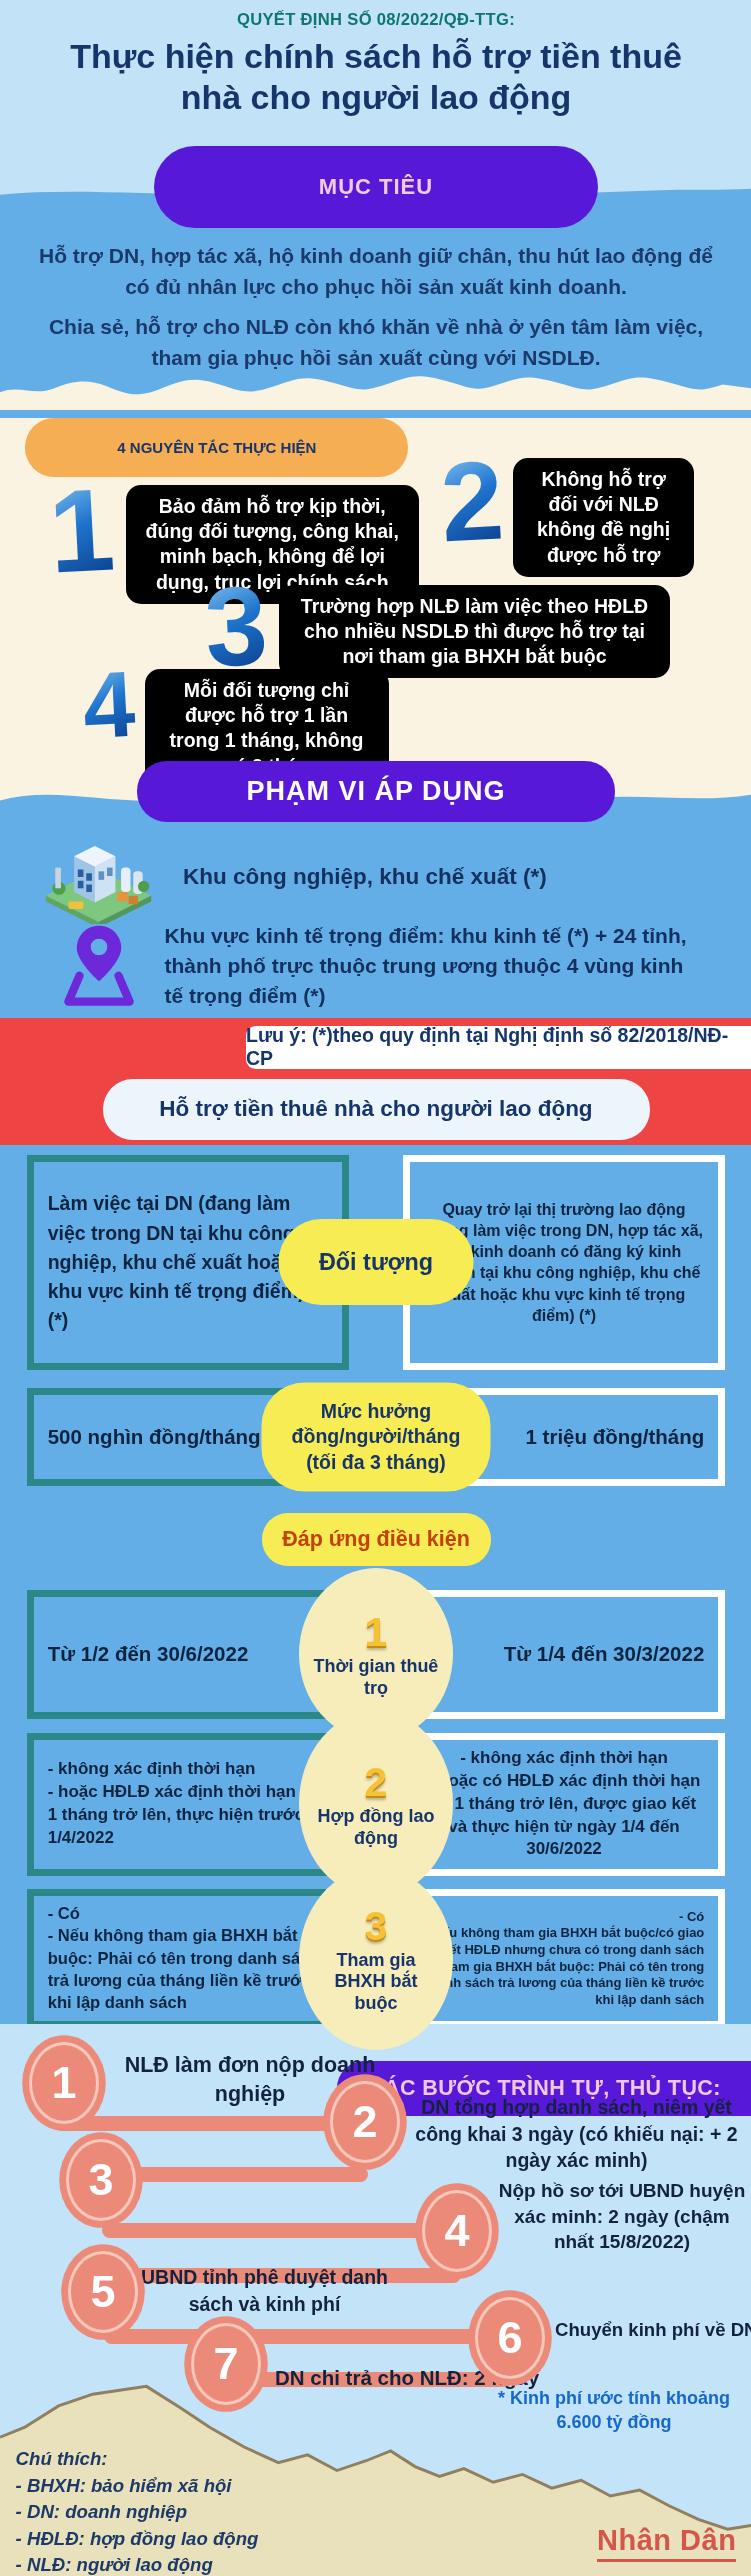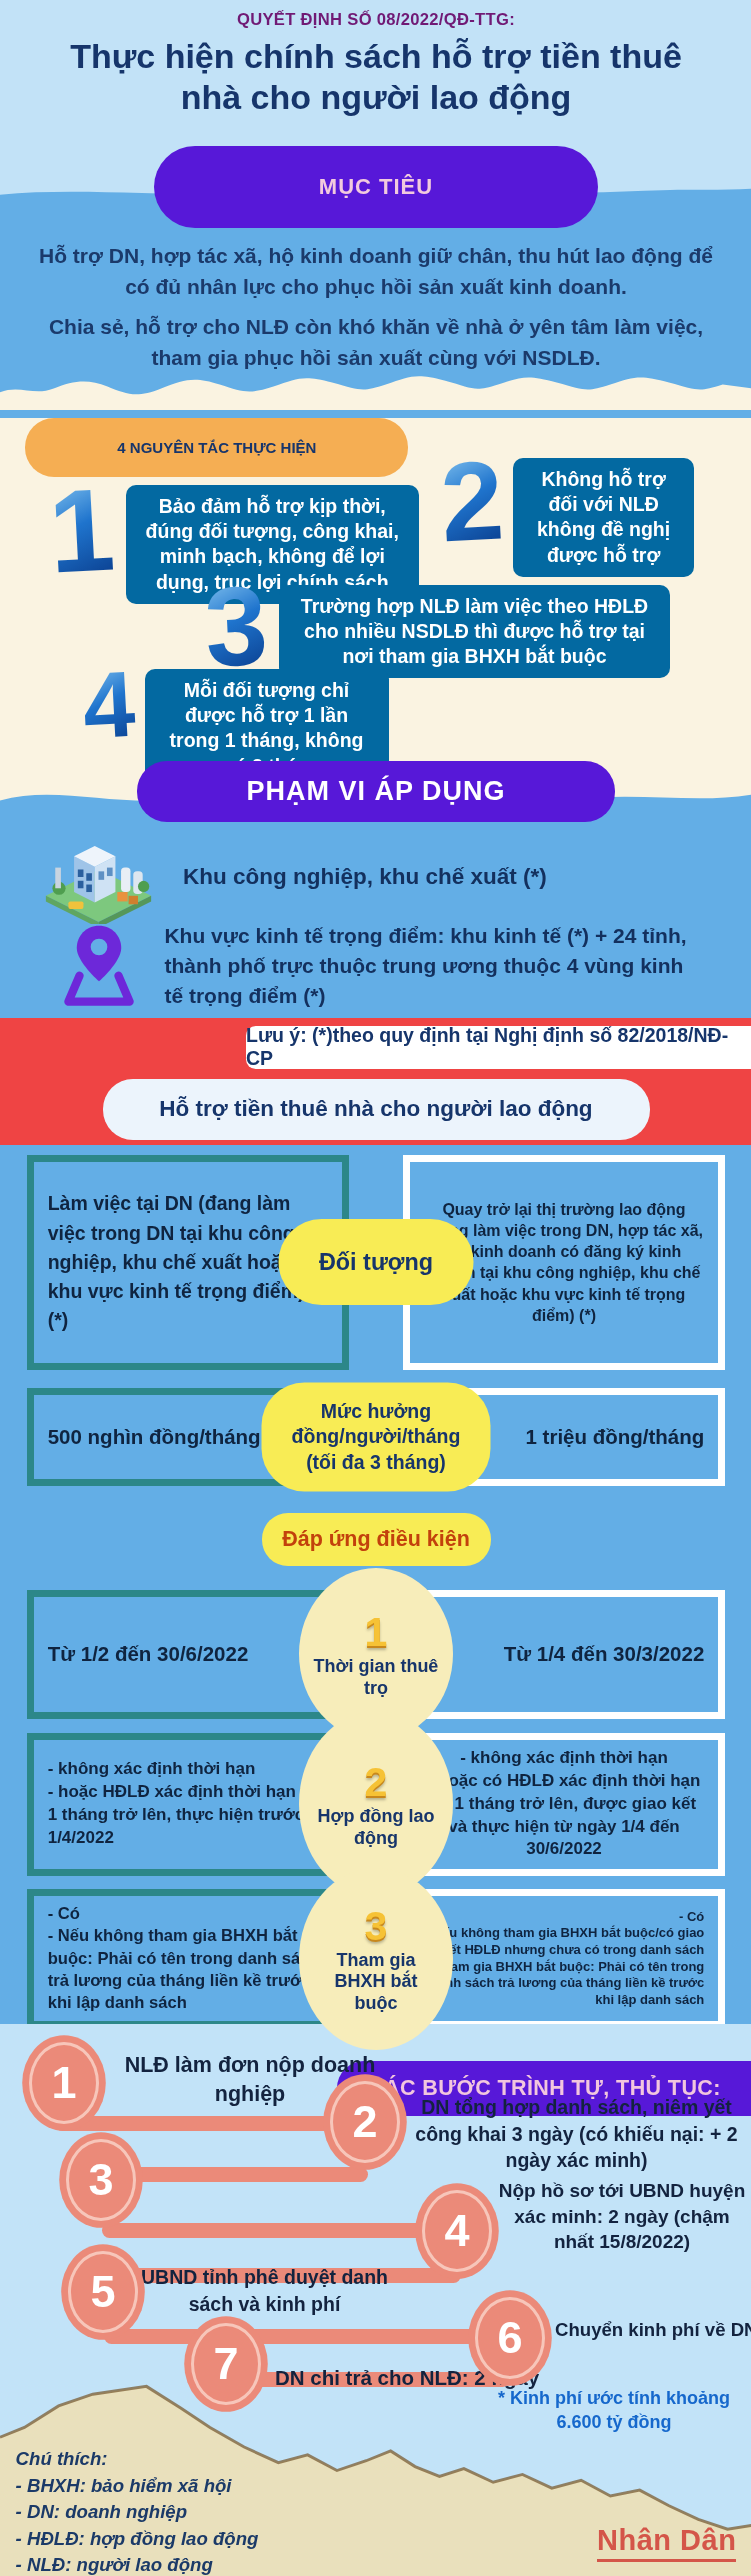--- a/index.html
+++ b/index.html
@@ -2,21 +2,21 @@
 <html><head>
 <meta charset="utf-8">
 <style>
   html,body{margin:0;padding:0;}
   body{font-family:"Liberation Sans",sans-serif;background:#9db8cc;}
   .page{position:relative;width:752px;height:2576px;margin:0 auto;overflow:hidden;background:#63aee6;}
   .page *{box-sizing:border-box;}
 
   
   .hero{position:relative;width:752px;height:179px;background:#c2e2f7;text-align:center;}
-  .kicker{padding-top:9.8px;font-size:16.6px;font-weight:700;color:#701a75;letter-spacing:0.3px;}
+  .kicker{padding-top:9.8px;font-size:16.6px;font-weight:700;color:#0f766e;letter-spacing:0.3px;}
   .title{margin:5.9px auto 0;width:625px;font-size:34px;line-height:1.22;font-weight:800;color:#16356b;}
   .wave{display:block;width:752px;}
   .pill{display:flex;align-items:center;justify-content:center;border-radius:39px;}
   .purple-pill{background:#5718d8;color:#f2cade;font-weight:800;}
   .muctieu{position:absolute;top:146px;left:50%;transform:translateX(-50%);width:444px;height:82px;border-radius:41px;font-size:22px;letter-spacing:1px;z-index:6;}
 
   
   .objectives{width:752px;height:155px;background:#63aee6;text-align:center;}
   .objectives p{margin:0 auto;width:684px;font-size:21px;line-height:1.45;font-weight:700;color:#1b3a6b;}
   .objectives .p1{padding-top:37px;}
@@ -24,21 +24,21 @@
 
   
   .principles{position:relative;width:752px;height:357px;background:#faf3e1;}
   .orange-pill{margin:7.8px 0 0 25.4px;width:383px;height:59px;border-radius:29px;background:#f5ae53;color:#17356b;font-size:15px;font-weight:800;display:flex;align-items:center;justify-content:center;}
   .pgrid{position:relative;margin-top:7.8px;width:752px;height:283px;}
   .pgroup{position:absolute;display:flex;align-items:flex-start;}
   .pnum{font-weight:900;line-height:.92;color:#1565c0;transform:rotate(-3deg);}
   @supports (-webkit-background-clip:text){
     .pnum{background:linear-gradient(155deg,#7fc0ee 5%,#1f74cd 45%,#0a3e8e 95%);-webkit-background-clip:text;background-clip:text;color:transparent;}
   }
-  .pbubble{background:#0369a1;border-radius:10px;padding:8.8px 13.7px;color:#fff;font-size:19.5px;line-height:1.3;font-weight:700;text-align:center;}
+  .pbubble{background:#000000;border-radius:15px;padding:8.8px 13.7px;color:#fff;font-size:19.5px;line-height:1.3;font-weight:700;text-align:center;}
 
   
   .scope{position:relative;width:752px;height:202px;background:#63aee6;}
   .phamvi{position:absolute;top:-55px;left:50%;transform:translateX(-50%);width:478px;height:61px;border-radius:30px;font-size:27px;letter-spacing:1px;z-index:5;color:#fff;background:#5718d8;font-weight:800;display:flex;align-items:center;justify-content:center;}
   .scope-item{position:absolute;display:flex;align-items:center;}
   .scope-text{font-weight:700;color:#13305e;}
 
   
   .strip{width:752px;height:127px;background:#ef4444;}
   .note-bar{margin-left:auto;margin-right:0;margin-top:0;position:relative;top:7.8px;width:506px;height:43px;background:#ffffff;border-radius:9.8px 0 0 9.8px;display:flex;align-items:center;justify-content:center;font-size:19.5px;font-weight:700;color:#16356b;}

